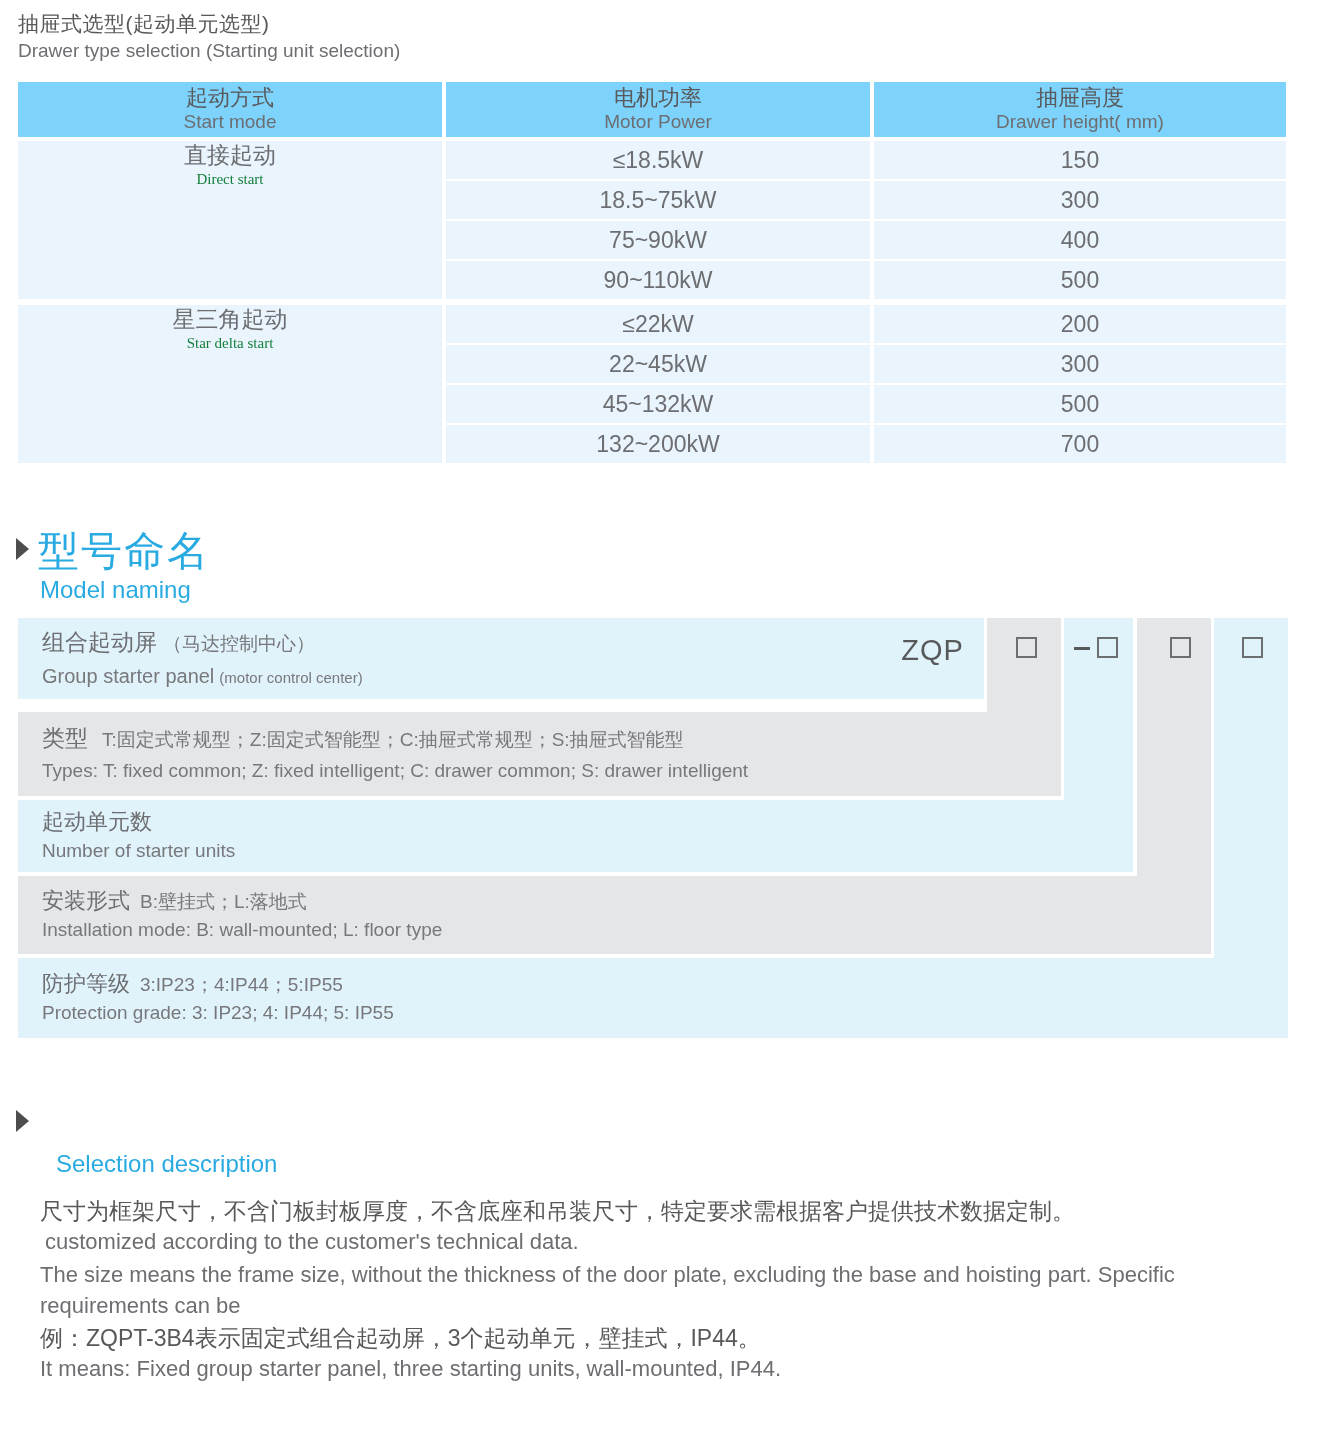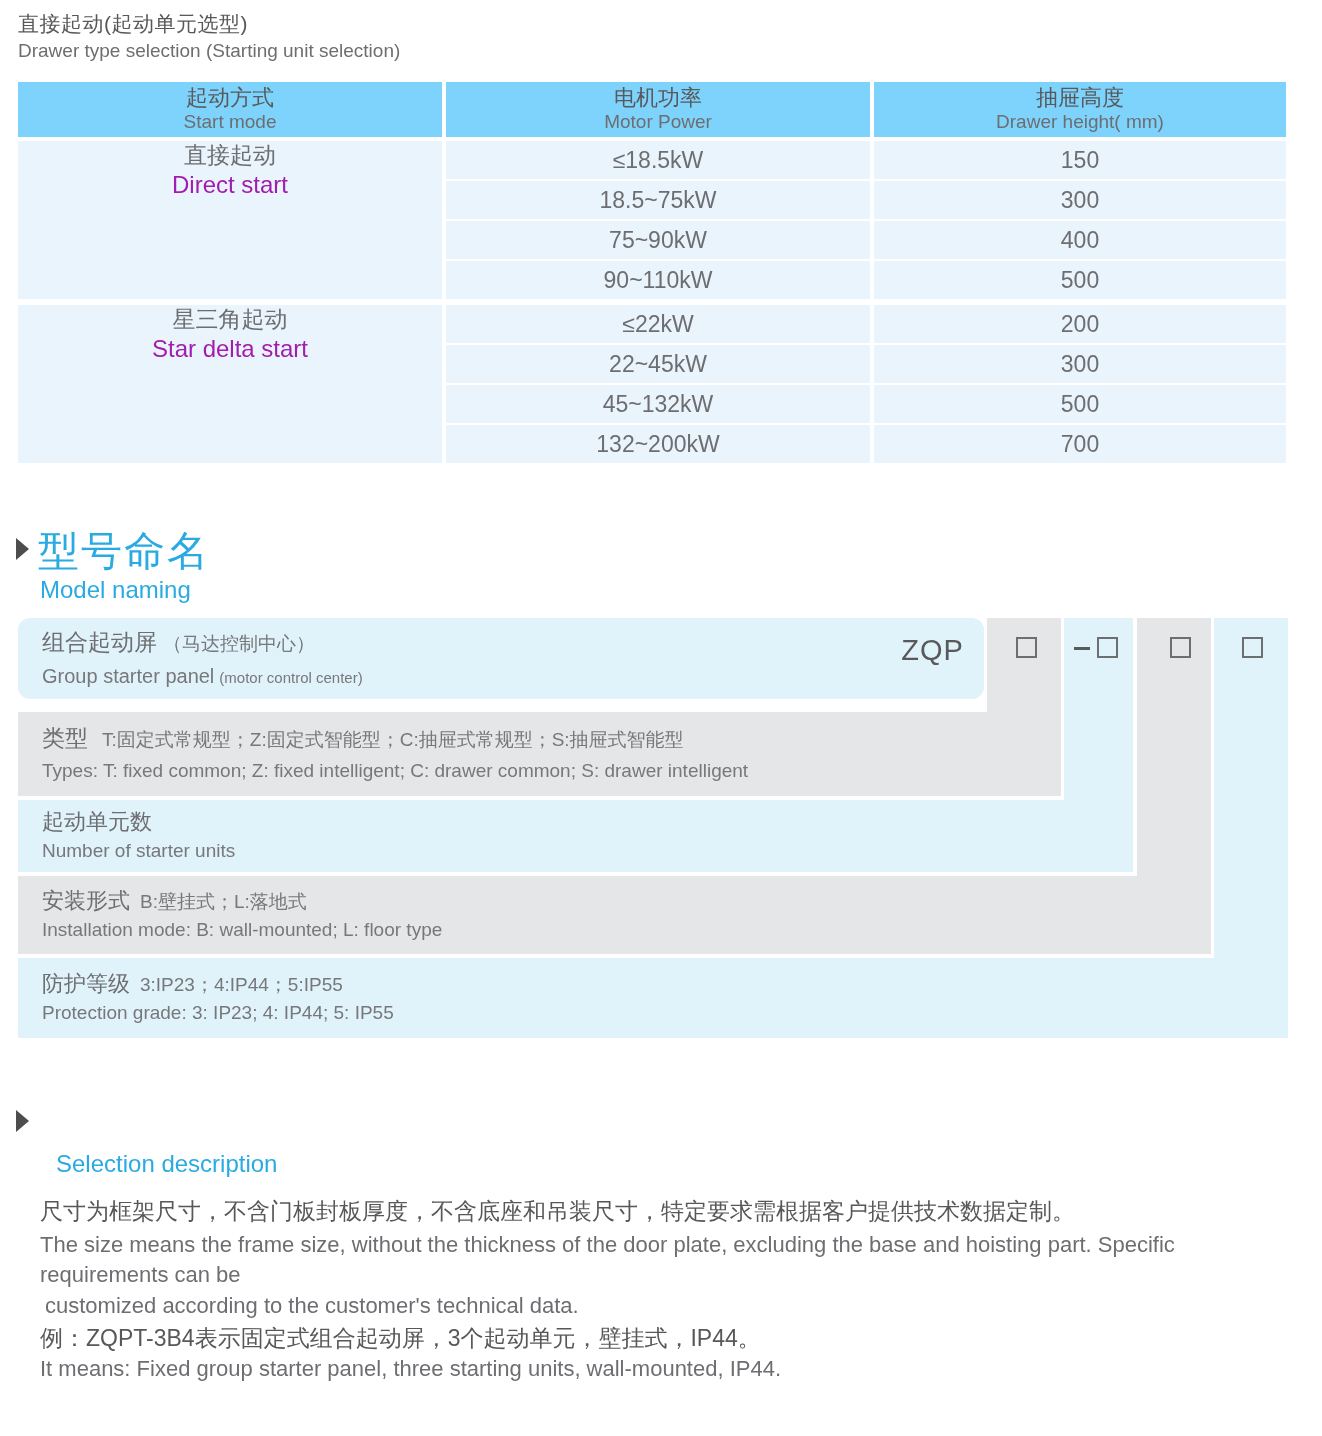--- a/index.html
+++ b/index.html
@@ -40,21 +40,21 @@
   .th .en { font-size: 19px; color: #6d6e71; }
   .sel-group {
     display: grid; grid-template-columns: 424px 424px 412px; column-gap: 4px;
     margin-bottom: 6px; height: 158px;
   }
   .mode-cell {
     background: #e9f4fc; display: flex; flex-direction: column;
     align-items: center; justify-content: flex-start; line-height: 1.25;
   }
   .mode-cell .cn { font-size: 23px; color: #6d6e71; }
-  .mode-cell .en { font-size: 24px; color: #a21caf; }
+  .mode-cell .en { font-size: 15px; color: #15803d; font-family: Liberation Serif, serif; }
   .sub-col { display: flex; flex-direction: column; gap: 2px; }
   .sub-cell {
     height: 38px; background: #e9f4fc; display: flex;
     align-items: center; justify-content: center;
     font-size: 23px; color: #6d6e71;
   }
 
   
   .sec-arrow {
     position: absolute; width: 0; height: 0;
@@ -89,21 +89,21 @@
   .desc-line { line-height: 30.5px; }
   .desc-cn { font-size: 23px; color: #595757; }
   .desc-en { font-size: 22px; color: #6d6e71; }
   .desc-indent { padding-left: 5px; }
 </style>
 </head>
 <body>
 
 <div class="page">
 
-  <div class="page-title-cn">直接起动(起动单元选型)</div>
+  <div class="page-title-cn">抽屉式选型(起动单元选型)</div>
   <div class="page-title-en">Drawer type selection (Starting unit selection)</div>
 
   <div class="sel-table">
     <div class="sel-header">
       <div class="th">
         <div class="cn">起动方式</div>
         <div class="en">Start mode</div>
       </div>
       <div class="th">
         <div class="cn">电机功率</div>
@@ -156,21 +156,21 @@
 
   <div class="sec-arrow" style="left:16px; top:538px;"></div>
   <div class="sec-title-cn" style="left:38px; top:524px;">型号命名</div>
   <div class="sec-title-en" style="left:40px; top:576px;">Model naming</div>
 
   <div class="nm-strip nm-gray" style="left:987px; top:618px; width:74px; height:178px;"></div>
   <div class="nm-strip nm-blue" style="left:1064px; top:618px; width:69px; height:254px;"></div>
   <div class="nm-strip nm-gray" style="left:1137px; top:618px; width:74px; height:336px;"></div>
   <div class="nm-strip nm-blue" style="left:1214px; top:618px; width:74px; height:420px;"></div>
 
-  <div class="nm-band nm-blue" style="left:18px; top:618px; width:966px; height:81px;border-radius:12px;">
+  <div class="nm-band nm-blue" style="left:18px; top:618px; width:966px; height:81px;">
     <div class="nm-cn"><span>组合起动屏</span><span class="note">（马达控制中心）</span></div>
     <div class="nm-en"><span>Group starter panel</span><span class="note">(motor control center)</span></div>
   </div>
   <div class="nm-band nm-gray" style="left:18px; top:712px; width:1043px; height:84px;">
     <div class="nm-cn"><span>类型</span><span class="note" style="margin-left:14px;">T:固定式常规型；Z:固定式智能型；C:抽屉式常规型；S:抽屉式智能型</span></div>
     <div class="nm-en" style="font-size:19px;"><span>Types: T: fixed common; Z: fixed intelligent; C: drawer common; S: drawer intelligent</span></div>
   </div>
   <div class="nm-band nm-blue" style="left:18px; top:800px; width:1115px; height:72px;">
     <div class="nm-cn" style="font-size:22px; margin-bottom:4px;"><span>起动单元数</span></div>
     <div class="nm-en" style="font-size:19px;"><span>Number of starter units</span></div>
@@ -189,19 +189,19 @@
   <div class="nm-dash"></div>
   <div class="nm-box" style="left:1097px;"></div>
   <div class="nm-box" style="left:1170px;"></div>
   <div class="nm-box" style="left:1242px;"></div>
 
   <div class="sec-arrow" style="left:16px; top:1110px;"></div>
   <div class="sec-title-en" style="left:56px; top:1150px;">Selection description</div>
 
   <div class="desc">
     <div class="desc-line desc-cn">尺寸为框架尺寸，不含门板封板厚度，不含底座和吊装尺寸，特定要求需根据客户提供技术数据定制。</div>
+    <div class="desc-line desc-en desc-indent">customized according to the customer's technical data.</div>
     <div class="desc-line desc-en" style="margin-top:3px;">The size means the frame size, without the thickness of the door plate, excluding the base and hoisting part. Specific requirements can be</div>
-    <div class="desc-line desc-en desc-indent">customized according to the customer's technical data.</div>
     <div class="desc-line desc-cn" style="margin-top:2px;">例：ZQPT-3B4表示固定式组合起动屏，3个起动单元，壁挂式，IP44。</div>
     <div class="desc-line desc-en">It means: Fixed group starter panel, three starting units, wall-mounted, IP44.</div>
   </div>
 
 </div>
 
 </body></html>

